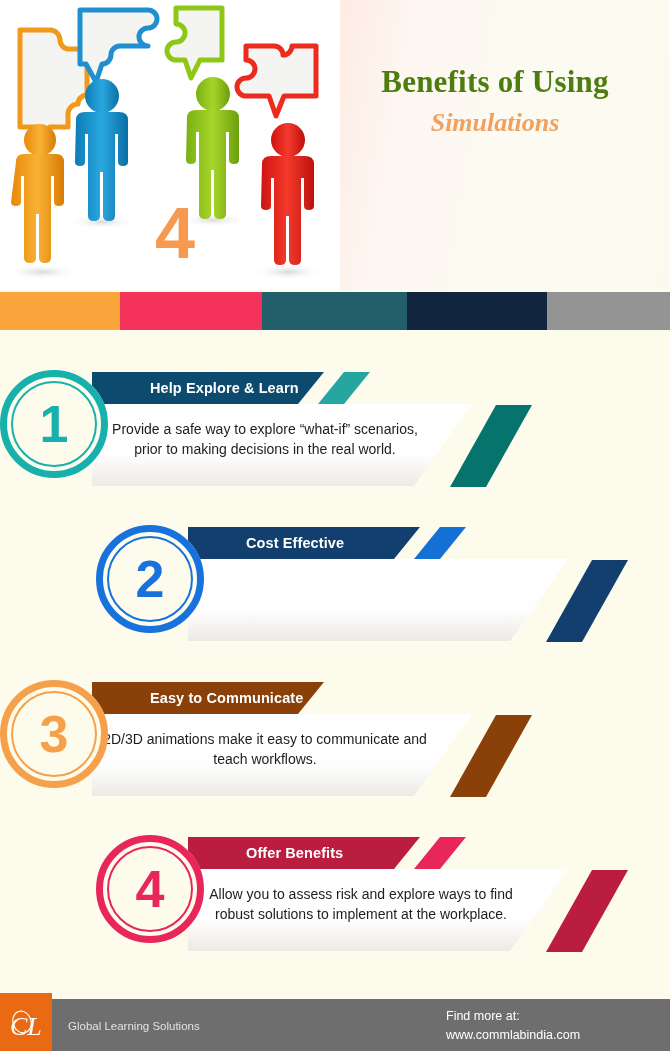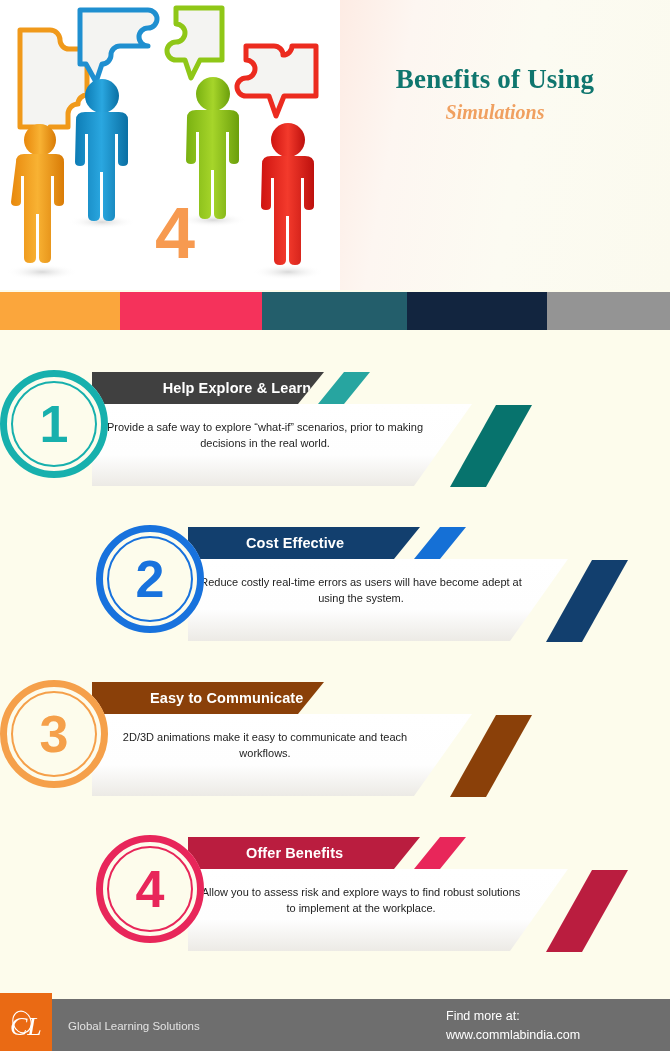--- a/index.html
+++ b/index.html
@@ -24,25 +24,25 @@
   .header-fade {
     position: absolute; left: 330px; top: 0; width: 340px; height: 290px;
     background: linear-gradient(100deg, #fdeae2 0%, #fdf6f1 22%, #fcfbf2 55%, #fbfaee 100%);
   }
   .title-block {
     position: absolute; left: 335px; top: 60px; width: 320px;
     text-align: center;
     font-family: "Liberation Serif", serif;
   }
   .title-line {
-    font-size: 27px; font-weight: bold; color: #0f766e;
+    font-size: 31px; font-weight: bold; color: #4d7c0f;
     letter-spacing: .2px; line-height: 1.42;
   }
   .title-accent {
-    font-size: 20px; font-weight: bold; font-style: italic;
+    font-size: 26px; font-weight: bold; font-style: italic;
     color: #f0a060; line-height: 1.48;
   }
 
   
   .strip { position: absolute; left: 0; top: 292px; width: 670px; height: 38px; display: flex; }
   .strip > div { height: 38px; }
 
   
   .cards { position: absolute; left: 0; top: 352px; width: 670px; }
   .card { position: relative; height: 155px; }
@@ -67,21 +67,21 @@
 
   
   .body-panel {
     position: absolute; left: 92px; top: 52px; width: 380px; height: 82px;
     background: linear-gradient(180deg, #ffffff 0%, #fefefe 62%, #eceae5 100%);
     clip-path: polygon(0 0, 100% 0, calc(100% - 58px) 100%, 0 100%);
     box-shadow: 0 3px 5px rgba(0,0,0,.16);
   }
   .body-text {
     position: absolute; left: 100px; top: 68px; width: 330px;
-    text-align: center; font-size: 11px; line-height: 1.42;
+    text-align: center; font-size: 14px; line-height: 1.42;
     color: #1d1d1d;
   }
 
   
   .stripe {
     position: absolute; top: 53px; left: 450px; width: 82px; height: 82px;
     clip-path: polygon(46px 0, 100% 0, 36px 100%, 0 100%);
   }
 
   
@@ -214,42 +214,41 @@
       <div style="background: rgb(251, 166, 60); width: 120px;"></div>
       <div style="background: rgb(245, 50, 91); width: 142px;"></div>
       <div style="background: rgb(35, 94, 107); width: 145px;"></div>
       <div style="background: rgb(18, 37, 63); width: 140px;"></div>
       <div style="background: rgb(148, 148, 148); width: 123px;"></div>
     </div>
 
   <div class="cards" id="cards">
       <div class="card">
         <div class="card-inner">
-          <div class="band" style="background: #404040; justify-content: center;">
+          <div class="band" style="background: #0c4a6e;">
             <div class="band-label">Help Explore &amp; Learn</div>
           </div>
           <div class="band-accent" style="background: rgb(39, 165, 160);"></div>
           <div class="body-panel"></div>
           <div class="body-text">Provide a safe way to explore “what-if” scenarios, prior to making decisions in the real world.</div>
           <div class="stripe" style="background: rgb(7, 115, 109);"></div>
           <div class="circle" style="color: rgb(23, 176, 173);">
             <div class="ring-outer"></div>
             <div class="ring-inner"></div>
             <div class="num" style="color: rgb(23, 176, 173);">1</div>
           </div>
         </div>
       </div>
       <div class="card indent">
         <div class="card-inner">
           <div class="band" style="background: rgb(18, 63, 110);">
             <div class="band-label">Cost Effective</div>
           </div>
           <div class="band-accent" style="background: rgb(21, 112, 214);"></div>
           <div class="body-panel"></div>
-          <div class="body-text">Reduce costly real-time errors as users will have become adept at using the system.</div>
           <div class="stripe" style="background: rgb(18, 63, 110);"></div>
           <div class="circle" style="color: rgb(24, 114, 221);">
             <div class="ring-outer"></div>
             <div class="ring-inner"></div>
             <div class="num" style="color: rgb(24, 114, 221);">2</div>
           </div>
         </div>
       </div>
       <div class="card">
         <div class="card-inner">

